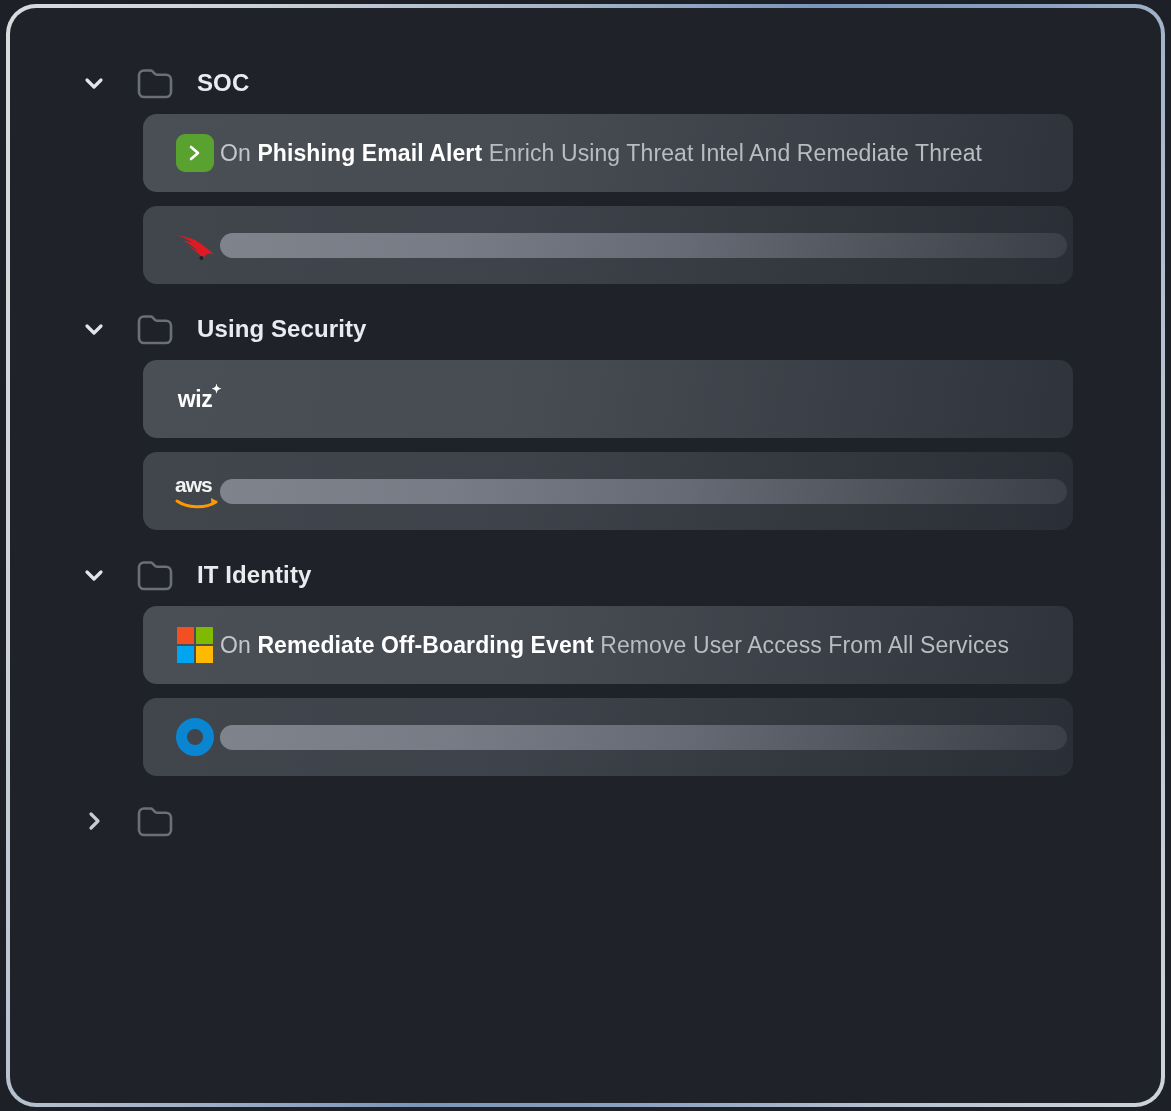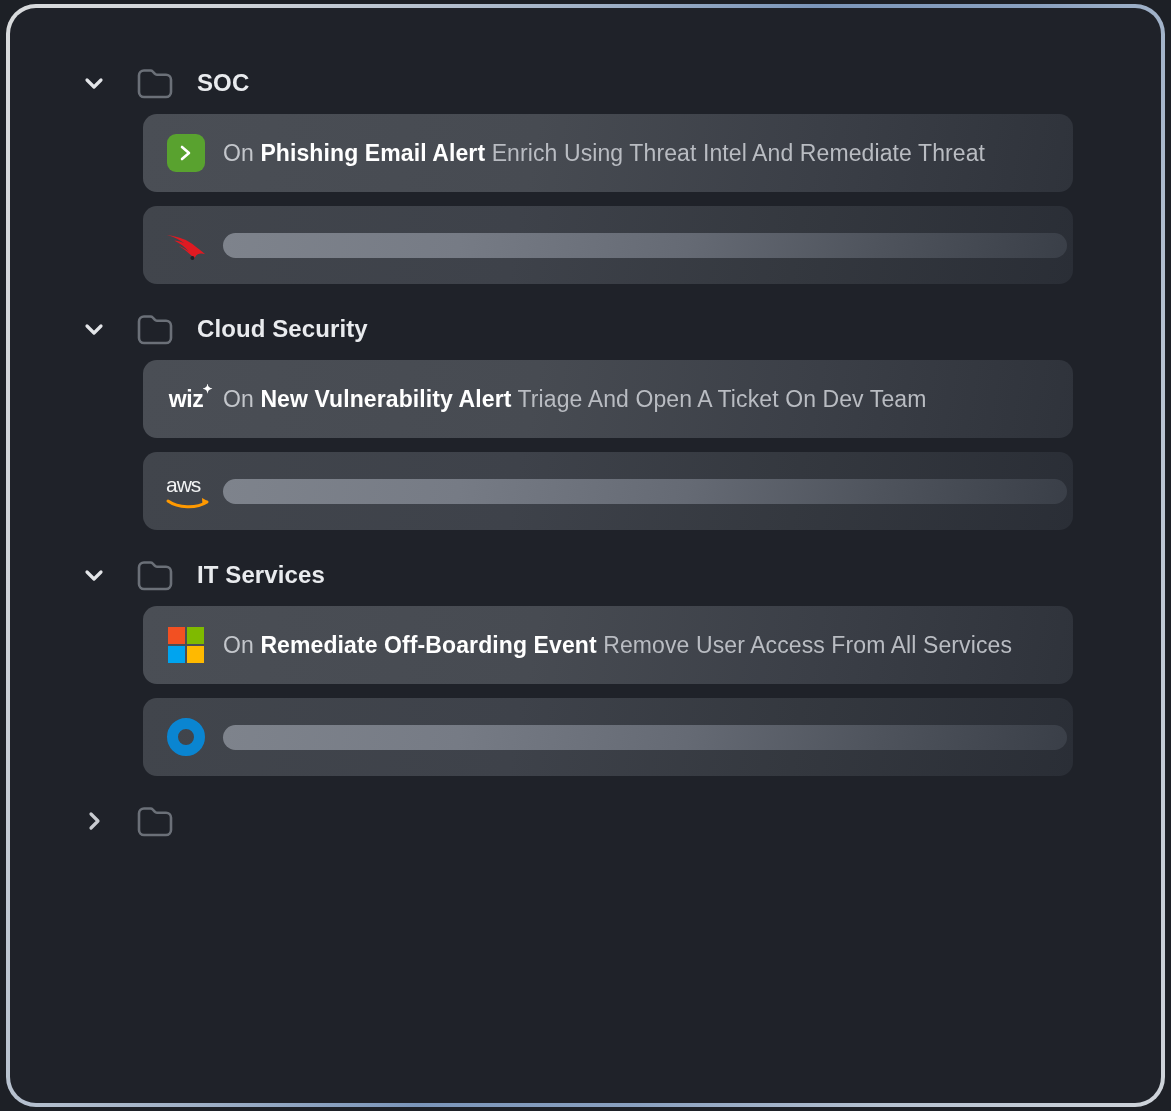--- a/index.html
+++ b/index.html
@@ -85,38 +85,38 @@
   .items {
     padding-left: 133px;
     padding-right: 88px;
   }
 
   .wf-row {
     height: 78px;
     border-radius: 14px;
     display: flex;
     align-items: center;
-    padding-left: 22px;
+    padding-left: 31px;
     margin-bottom: 14px;
     cursor: pointer;
     overflow: hidden;
   }
   .wf-row.active {
     background: linear-gradient(100deg, #4a4e55 0%, #474b52 42%, #3b3f47 72%, #2f333b 100%);
   }
   .wf-row.skeleton {
     background: linear-gradient(100deg, #41454c 0%, #3e424a 40%, #34383f 70%, #2a2e36 100%);
     padding-right: 6px;
   }
 
   .wf-icon {
     width: 42px;
     height: 42px;
     flex: 0 0 42px;
-    margin-right: 16px;
+    margin-right: 4px;
     display: flex;
     align-items: center;
     justify-content: center;
   }
 
   .wf-text {
     font-size: 23px;
     color: #b9bcc2;
     white-space: nowrap;
     letter-spacing: .1px;
@@ -173,21 +173,21 @@
     font-weight: 700;
   }
 
   .aws-logo {
     width: 44px;
     height: 38px;
     position: relative;
   }
   .aws-logo .aws-word {
     font-size: 21px;
-    font-weight: 400;
+    font-weight: 700;
     color: #f2f3f4;
     letter-spacing: -1px;
     line-height: 1;
     position: absolute;
     top: 2px;
     left: 1px;
   }
   .aws-logo svg {
     position: absolute;
     left: 1px;
@@ -255,29 +255,28 @@
         <span class="chevron">
           <svg viewBox="0 0 26 26">
               <path d="M6 10 L13 17 L20 10" fill="none" stroke="#e3e5e8" stroke-width="3.2" stroke-linecap="round" stroke-linejoin="round"></path>
             </svg>
         </span>
         <span class="folder-icon">
           <svg viewBox="0 0 38 34">
               <path d="M3 9.5 a5 5 0 0 1 5-5 h6.5 a3 3 0 0 1 2.2 1 l2 2.2 a3 3 0 0 0 2.2 1 H30 a5 5 0 0 1 5 5 V26 a5 5 0 0 1 -5 5 H8 a5 5 0 0 1 -5 -5 Z" fill="none" stroke="#6b7078" stroke-width="2.6"></path>
             </svg>
         </span>
-        <span class="folder-label">Cloud Security</span>
+        <span class="folder-label">Using Security</span>
       </div>
 
       <div class="items">
         <div class="wf-row active">
           <span class="wf-icon">
             <span class="wiz-logo"><span>wiz</span><sup>✦</sup></span>
           </span>
-          <span class="wf-text"><span class="pre">On </span><b>New Vulnerability Alert</b><span> Triage And Open A Ticket On Dev Team</span></span>
         </div>
 
         <div class="wf-row skeleton">
           <span class="wf-icon">
             <span class="aws-logo">
               <span class="aws-word">aws</span>
               <svg viewBox="0 0 43 14">
                   <path d="M2 6 C12 13 30 14 41 7" fill="none" stroke="#ff9900" stroke-width="3" stroke-linecap="round"></path>
                   <path d="M36 3 L42 6.2 L36.5 10.2" fill="#ff9900"></path>
                 </svg>
@@ -291,21 +290,21 @@
         <span class="chevron">
           <svg viewBox="0 0 26 26">
               <path d="M6 10 L13 17 L20 10" fill="none" stroke="#e3e5e8" stroke-width="3.2" stroke-linecap="round" stroke-linejoin="round"></path>
             </svg>
         </span>
         <span class="folder-icon">
           <svg viewBox="0 0 38 34">
               <path d="M3 9.5 a5 5 0 0 1 5-5 h6.5 a3 3 0 0 1 2.2 1 l2 2.2 a3 3 0 0 0 2.2 1 H30 a5 5 0 0 1 5 5 V26 a5 5 0 0 1 -5 5 H8 a5 5 0 0 1 -5 -5 Z" fill="none" stroke="#6b7078" stroke-width="2.6"></path>
             </svg>
         </span>
-        <span class="folder-label">IT Services</span>
+        <span class="folder-label">IT Identity</span>
       </div>
 
       <div class="items">
         <div class="wf-row active">
           <span class="wf-icon">
             <span class="ms-logo">
               <i style="background:#f25022"></i>
               <i style="background:#7fba00"></i>
               <i style="background:#00a4ef"></i>
               <i style="background:#ffb900"></i>

